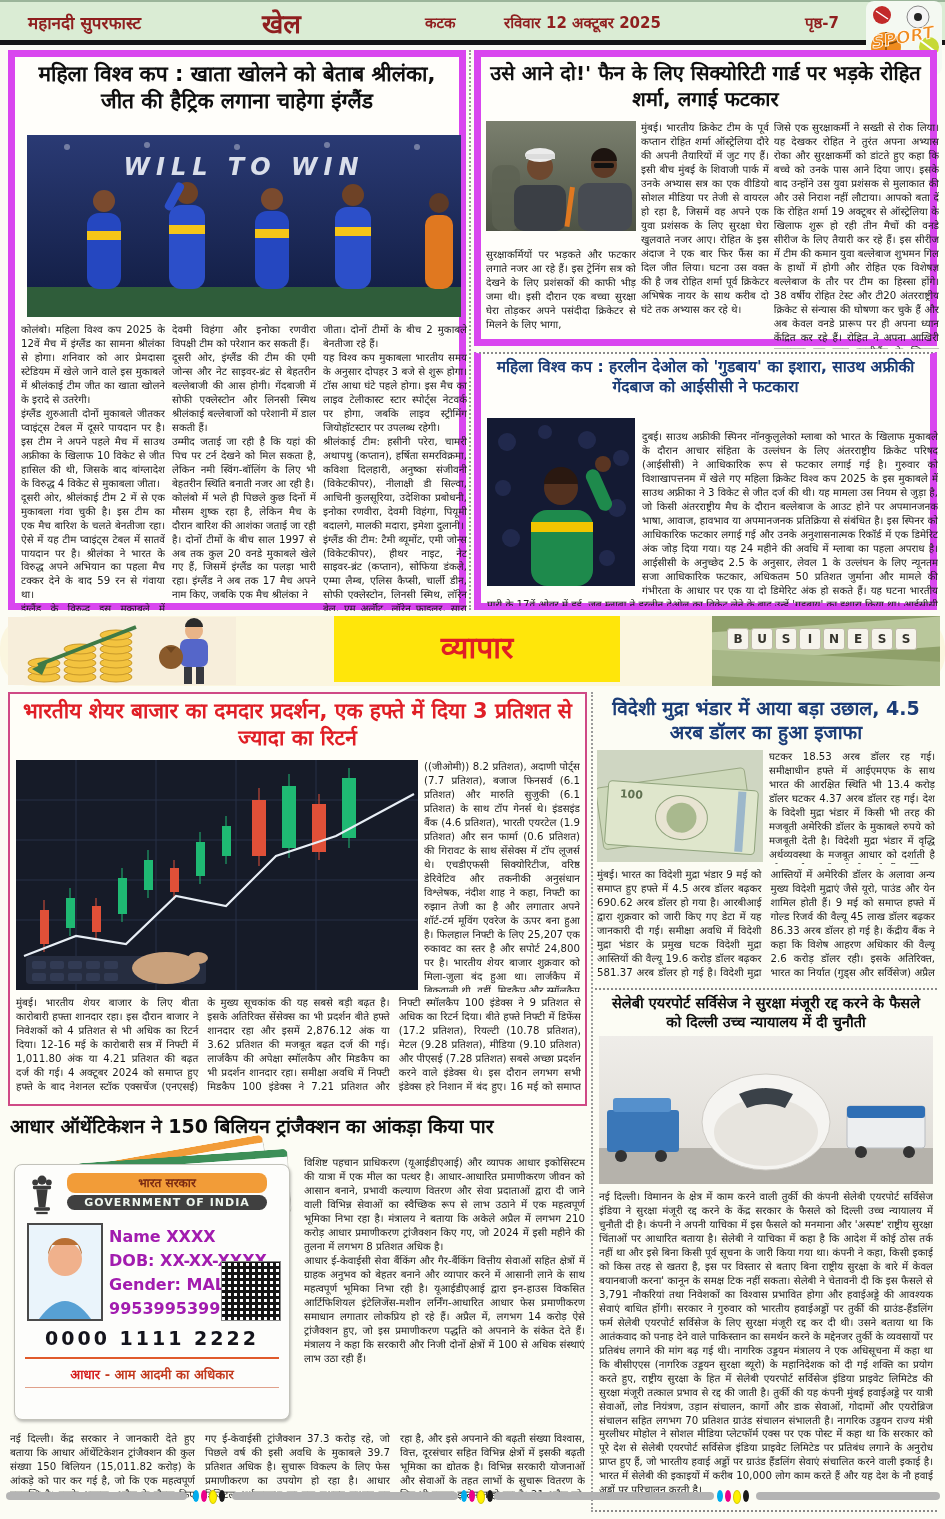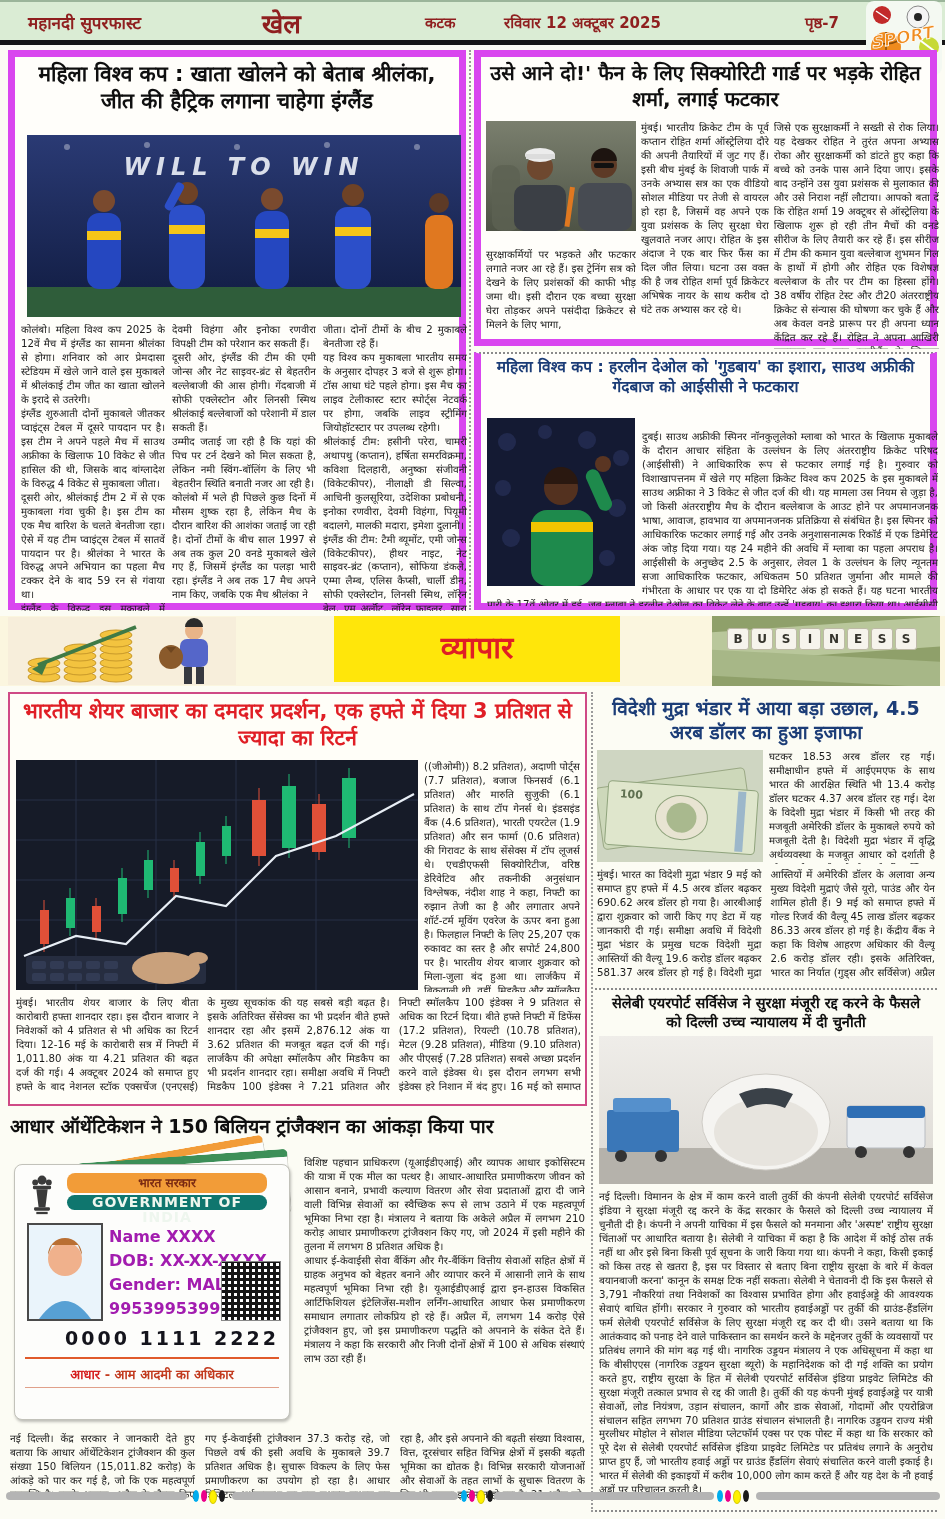--- a/index.html
+++ b/index.html
@@ -9,21 +9,21 @@
   
   #masthead{left:0;top:0;width:945px;height:40px;background:#daecd4;border-top:2px solid #9bb59a;padding-left:36px;}
   #masthead span{position:absolute;color:#8f1f1f;font-weight:bold;white-space:nowrap;}
   #rule{left:0;top:40px;width:945px;height:5px;background:#161616;}
   
   .artbox{border:7px solid #d946ef;background:#fffefa;box-sizing:border-box;}
   .hd{font-weight:bold;text-align:center;line-height:1.28;color:#0f0f0f;padding:4px 8px;}
   .bt{font-size:10.2px;line-height:1.37;text-align:justify;color:#1b1b1b;white-space:pre-line;overflow:hidden;}
   .vdots{border-left:2px dotted #9a9a9a;width:0;}
   
-  #bannerrow{left:0;top:616px;width:945px;height:70px;background:#fbf6df;}
+  #bannerrow{left:0;top:616px;width:945px;height:70px;background:#fbf6df;border-radius:31px;}
   #vyapar{position:absolute;left:334px;top:0;width:286px;height:66px;background:#ffe60a;
           color:#e01e25;font-weight:bold;font-size:30px;text-align:center;line-height:64px;}
   .tile{display:inline-block;width:20px;height:20px;background:#f6f4ec;border:1px solid #bdb9a6;
         border-radius:3px;font-size:12px;font-weight:bold;color:#35342c;text-align:center;line-height:20px;margin:0 1px;}
   
   #sharebox{border:2px solid #cf4a86;background:#fffef8;box-sizing:border-box;}
   
   #acard{position:absolute;left:0;top:42px;width:288px;height:272px;}
   .cardfan{position:absolute;background:#fdfdfb;border:1px solid #cfcfc6;border-radius:6px;}
   #acardmain{position:absolute;left:6px;top:10px;width:274px;height:254px;background:#fdfdfb;
@@ -343,36 +343,36 @@
             <circle cx="15" cy="6" r="4"></circle>
               <circle cx="9" cy="8" r="2.6"></circle>
               <circle cx="21" cy="8" r="2.6"></circle>
             <rect x="7" y="11" width="16" height="3" rx="1"></rect>
             <path d="M10 14 L20 14 L18 30 L12 30 Z"></path>
             <rect x="8" y="30" width="14" height="3" rx="1"></rect>
               <rect x="10" y="34" width="10" height="2"></rect>
           </g>
         </svg>
         <div class="band" style="left:52px;top:8px;width:200px;height:20px;background:#f29c38;color:#7a2a12;font-size:12px;line-height:20px;">भारत सरकार</div>
-        <div class="band" style="left:52px;top:30px;width:200px;height:15px;background:#0f766e;color:#eef6ee;font-size:14px;line-height:15px;letter-spacing:1px;">GOVERNMENT OF INDIA</div>
+        <div class="band" style="left:52px;top:30px;width:200px;height:15px;background:#404040;color:#eef6ee;font-size:11px;line-height:15px;letter-spacing:1px;">GOVERNMENT OF INDIA</div>
         <div style="position:absolute;left:12px;top:58px;width:72px;height:94px;border:2px solid #4a4a4a;background:#eaf4fb;">
           <svg width="72" height="94" viewBox="0 0 72 94">
             <circle cx="36" cy="34" r="17" fill="#f0b18c"></circle>
             <path d="M19 30 a17 17 0 0 1 34 0 l-4 -10 l-26 0 Z" fill="#b96f33"></path>
             <path d="M10 94 Q36 58 62 94 Z" fill="#57a0d4"></path>
           </svg>
         </div>
         <div style="position:absolute;left:94px;top:60px;">
           <div class="cline">Name XXXX</div>
           <div class="cline">DOB: XX-XX-XXXX</div>
           <div class="cline">Gender: MALE</div>
           <div class="cline">9953995399</div>
         </div>
         <div id="qr"></div>
-        <div style="position:absolute;left:0;top:162px;width:100%;text-align:center;font-size:19px;font-weight:bold;letter-spacing:3px;color:#14141c;padding-left:20px;">0000 1111 2222</div>
+        <div style="position:absolute;left:0;top:162px;width:100%;text-align:center;font-size:19px;font-weight:bold;letter-spacing:3px;color:#14141c;">0000 1111 2222</div>
         <div style="position:absolute;left:10px;top:192px;width:254px;height:2px;background:#e05a2b;"></div>
         <div style="position:absolute;left:0;top:200px;width:100%;text-align:center;font-size:13px;font-weight:bold;color:#c23a1e;">
           <span style="color:#d61f1f;">आधार</span>
           <span>- आम आदमी का अधिकार</span>
         </div>
         <div style="position:absolute;left:10px;top:222px;width:254px;height:1px;background:#e0a08a;"></div>
       </div>
     </div>
     <div class="bt" style="position:absolute;left:296px;top:44px;width:281px;height:268px;">विशिष्ट पहचान प्राधिकरण (यूआईडीएआई) और व्यापक आधार इकोसिस्टम की यात्रा में एक मील का पत्थर है। आधार-आधारित प्रमाणीकरण जीवन को आसान बनाने, प्रभावी कल्याण वितरण और सेवा प्रदाताओं द्वारा दी जाने वाली विभिन्न सेवाओं का स्वैच्छिक रूप से लाभ उठाने में एक महत्वपूर्ण भूमिका निभा रहा है। मंत्रालय ने बताया कि अकेले अप्रैल में लगभग 210 करोड़ आधार प्रमाणीकरण ट्रांजैक्शन किए गए, जो 2024 में इसी महीने की तुलना में लगभग 8 प्रतिशत अधिक है।
 आधार ई-केवाईसी सेवा बैंकिंग और गैर-बैंकिंग वित्तीय सेवाओं सहित क्षेत्रों में ग्राहक अनुभव को बेहतर बनाने और व्यापार करने में आसानी लाने के साथ महत्वपूर्ण भूमिका निभा रही है। यूआईडीएआई द्वारा इन-हाउस विकसित आर्टिफिशियल इंटेलिजेंस-मशीन लर्निंग-आधारित आधार फेस प्रमाणीकरण समाधान लगातार लोकप्रिय हो रहे हैं। अप्रैल में, लगभग 14 करोड़ ऐसे ट्रांजैक्शन हुए, जो इस प्रमाणीकरण पद्धति को अपनाने के संकेत देते हैं। मंत्रालय ने कहा कि सरकारी और निजी दोनों क्षेत्रों में 100 से अधिक संस्थाएं लाभ उठा रही हैं।</div>

